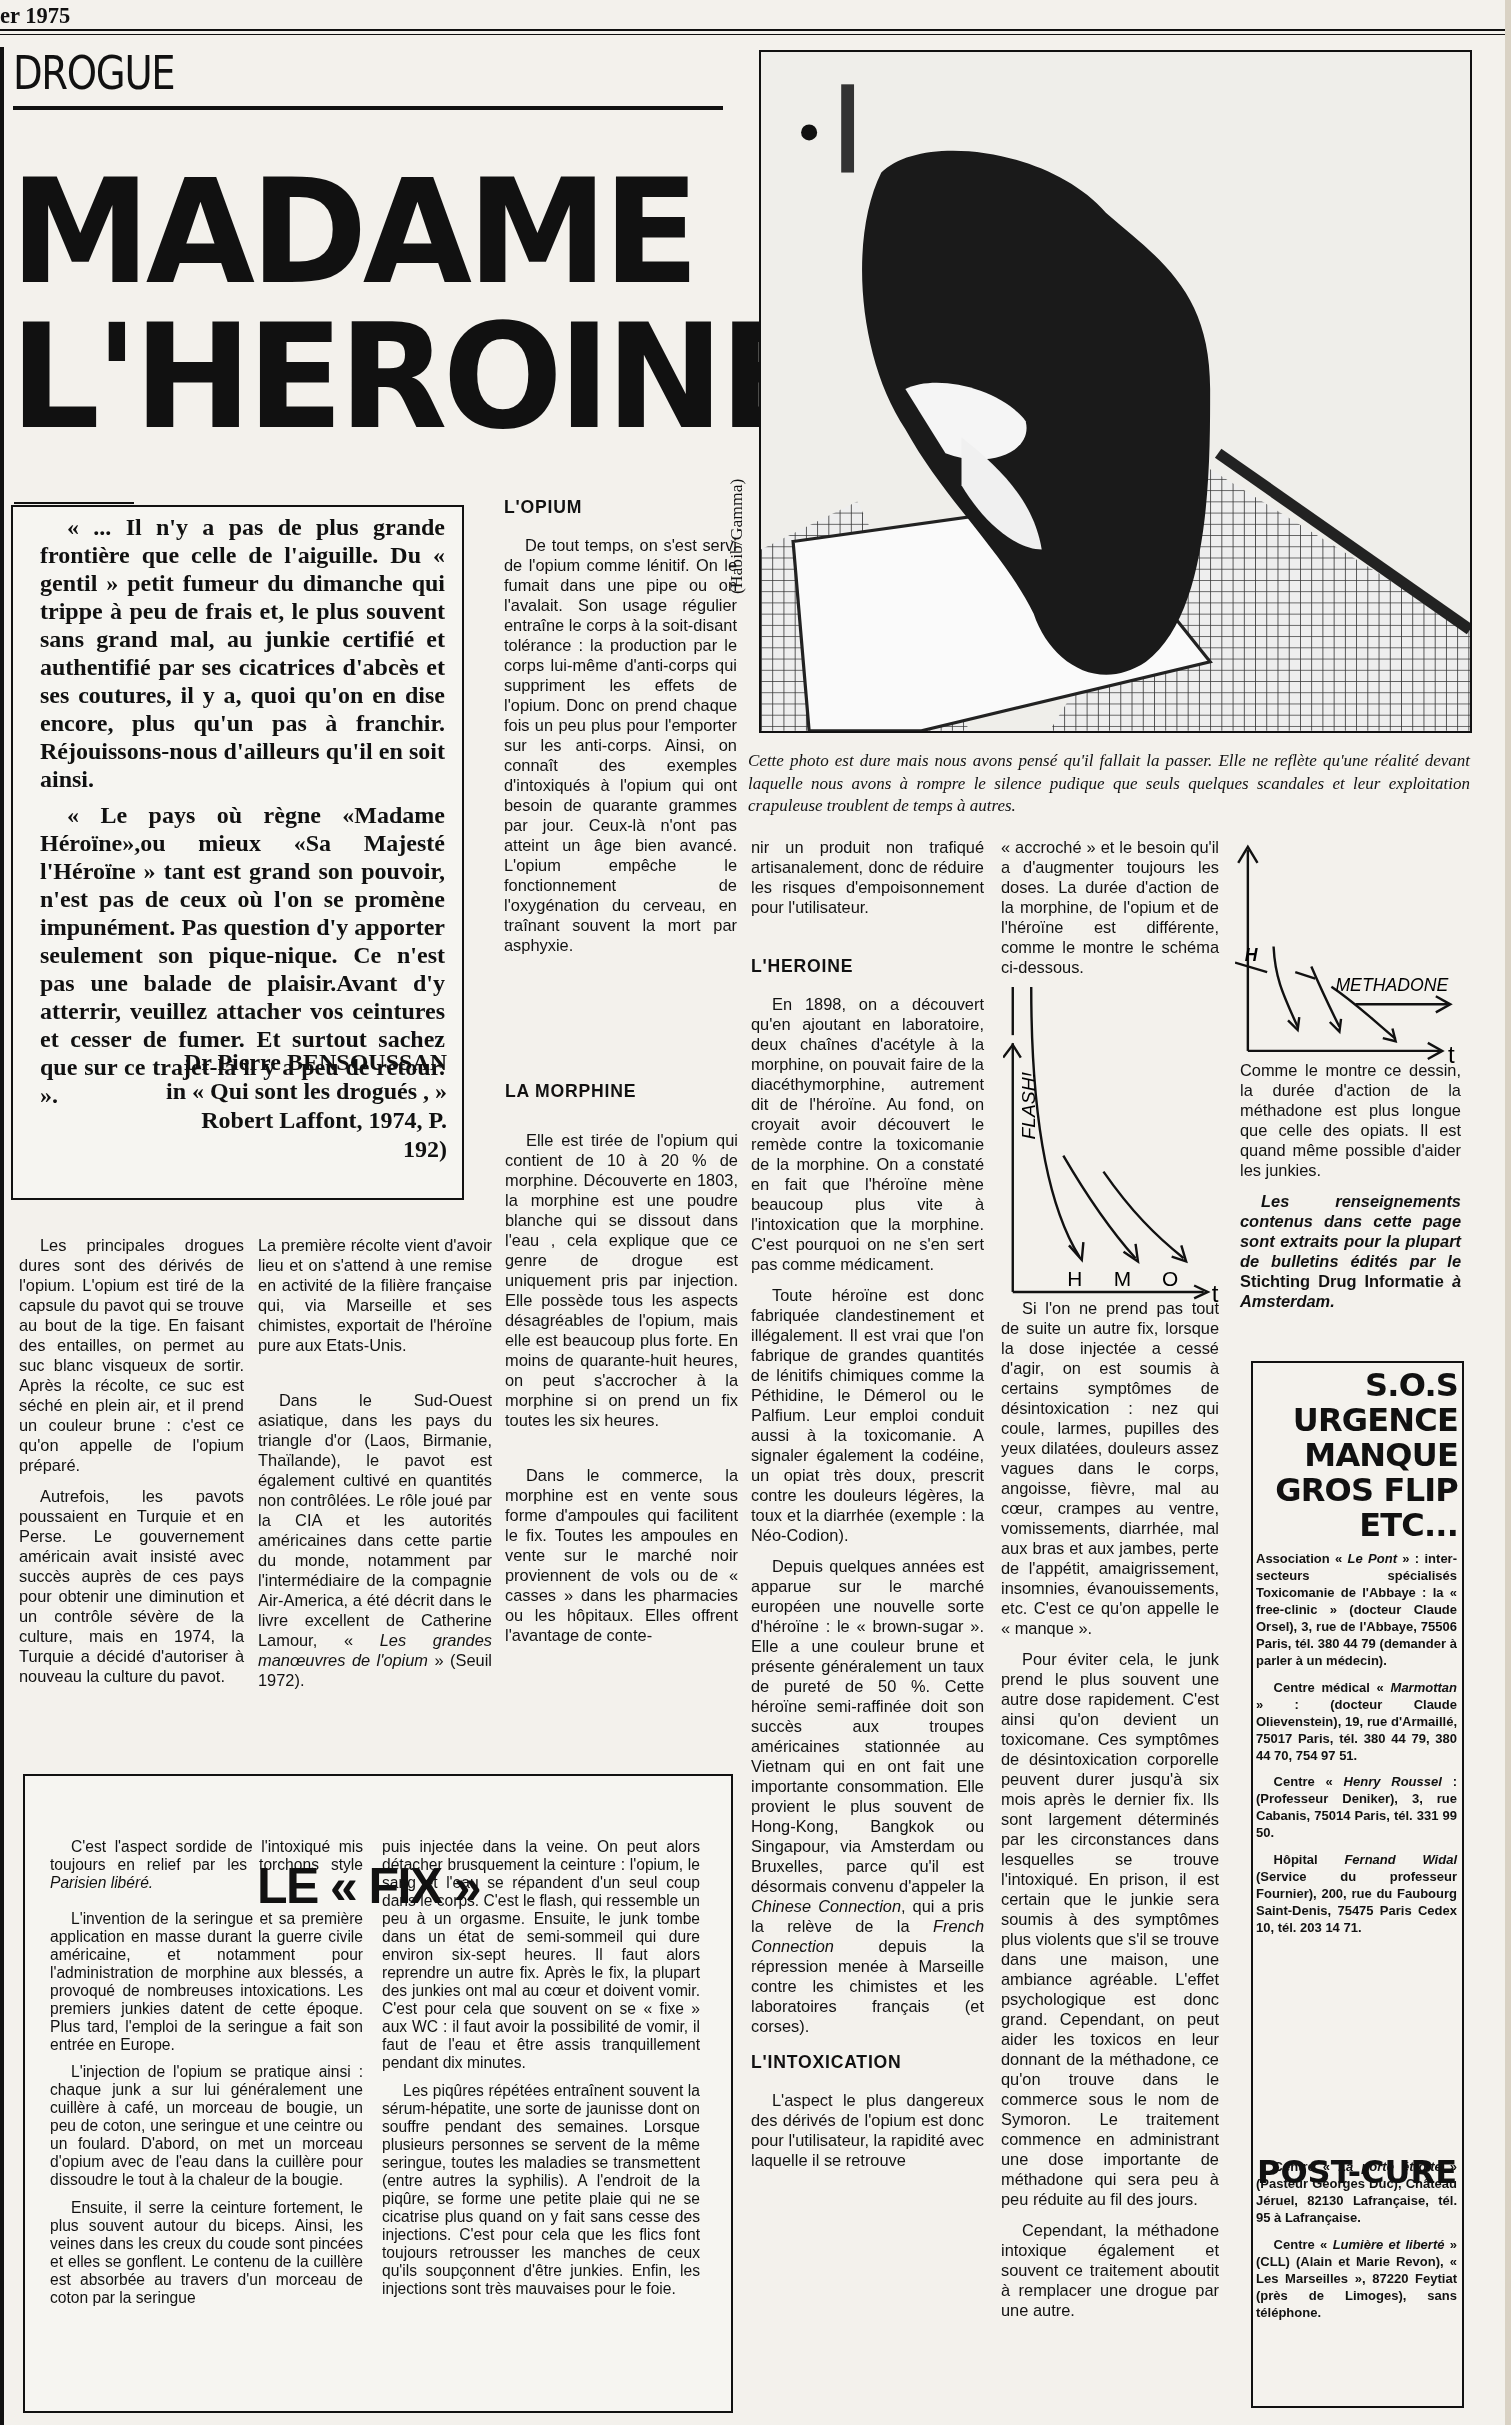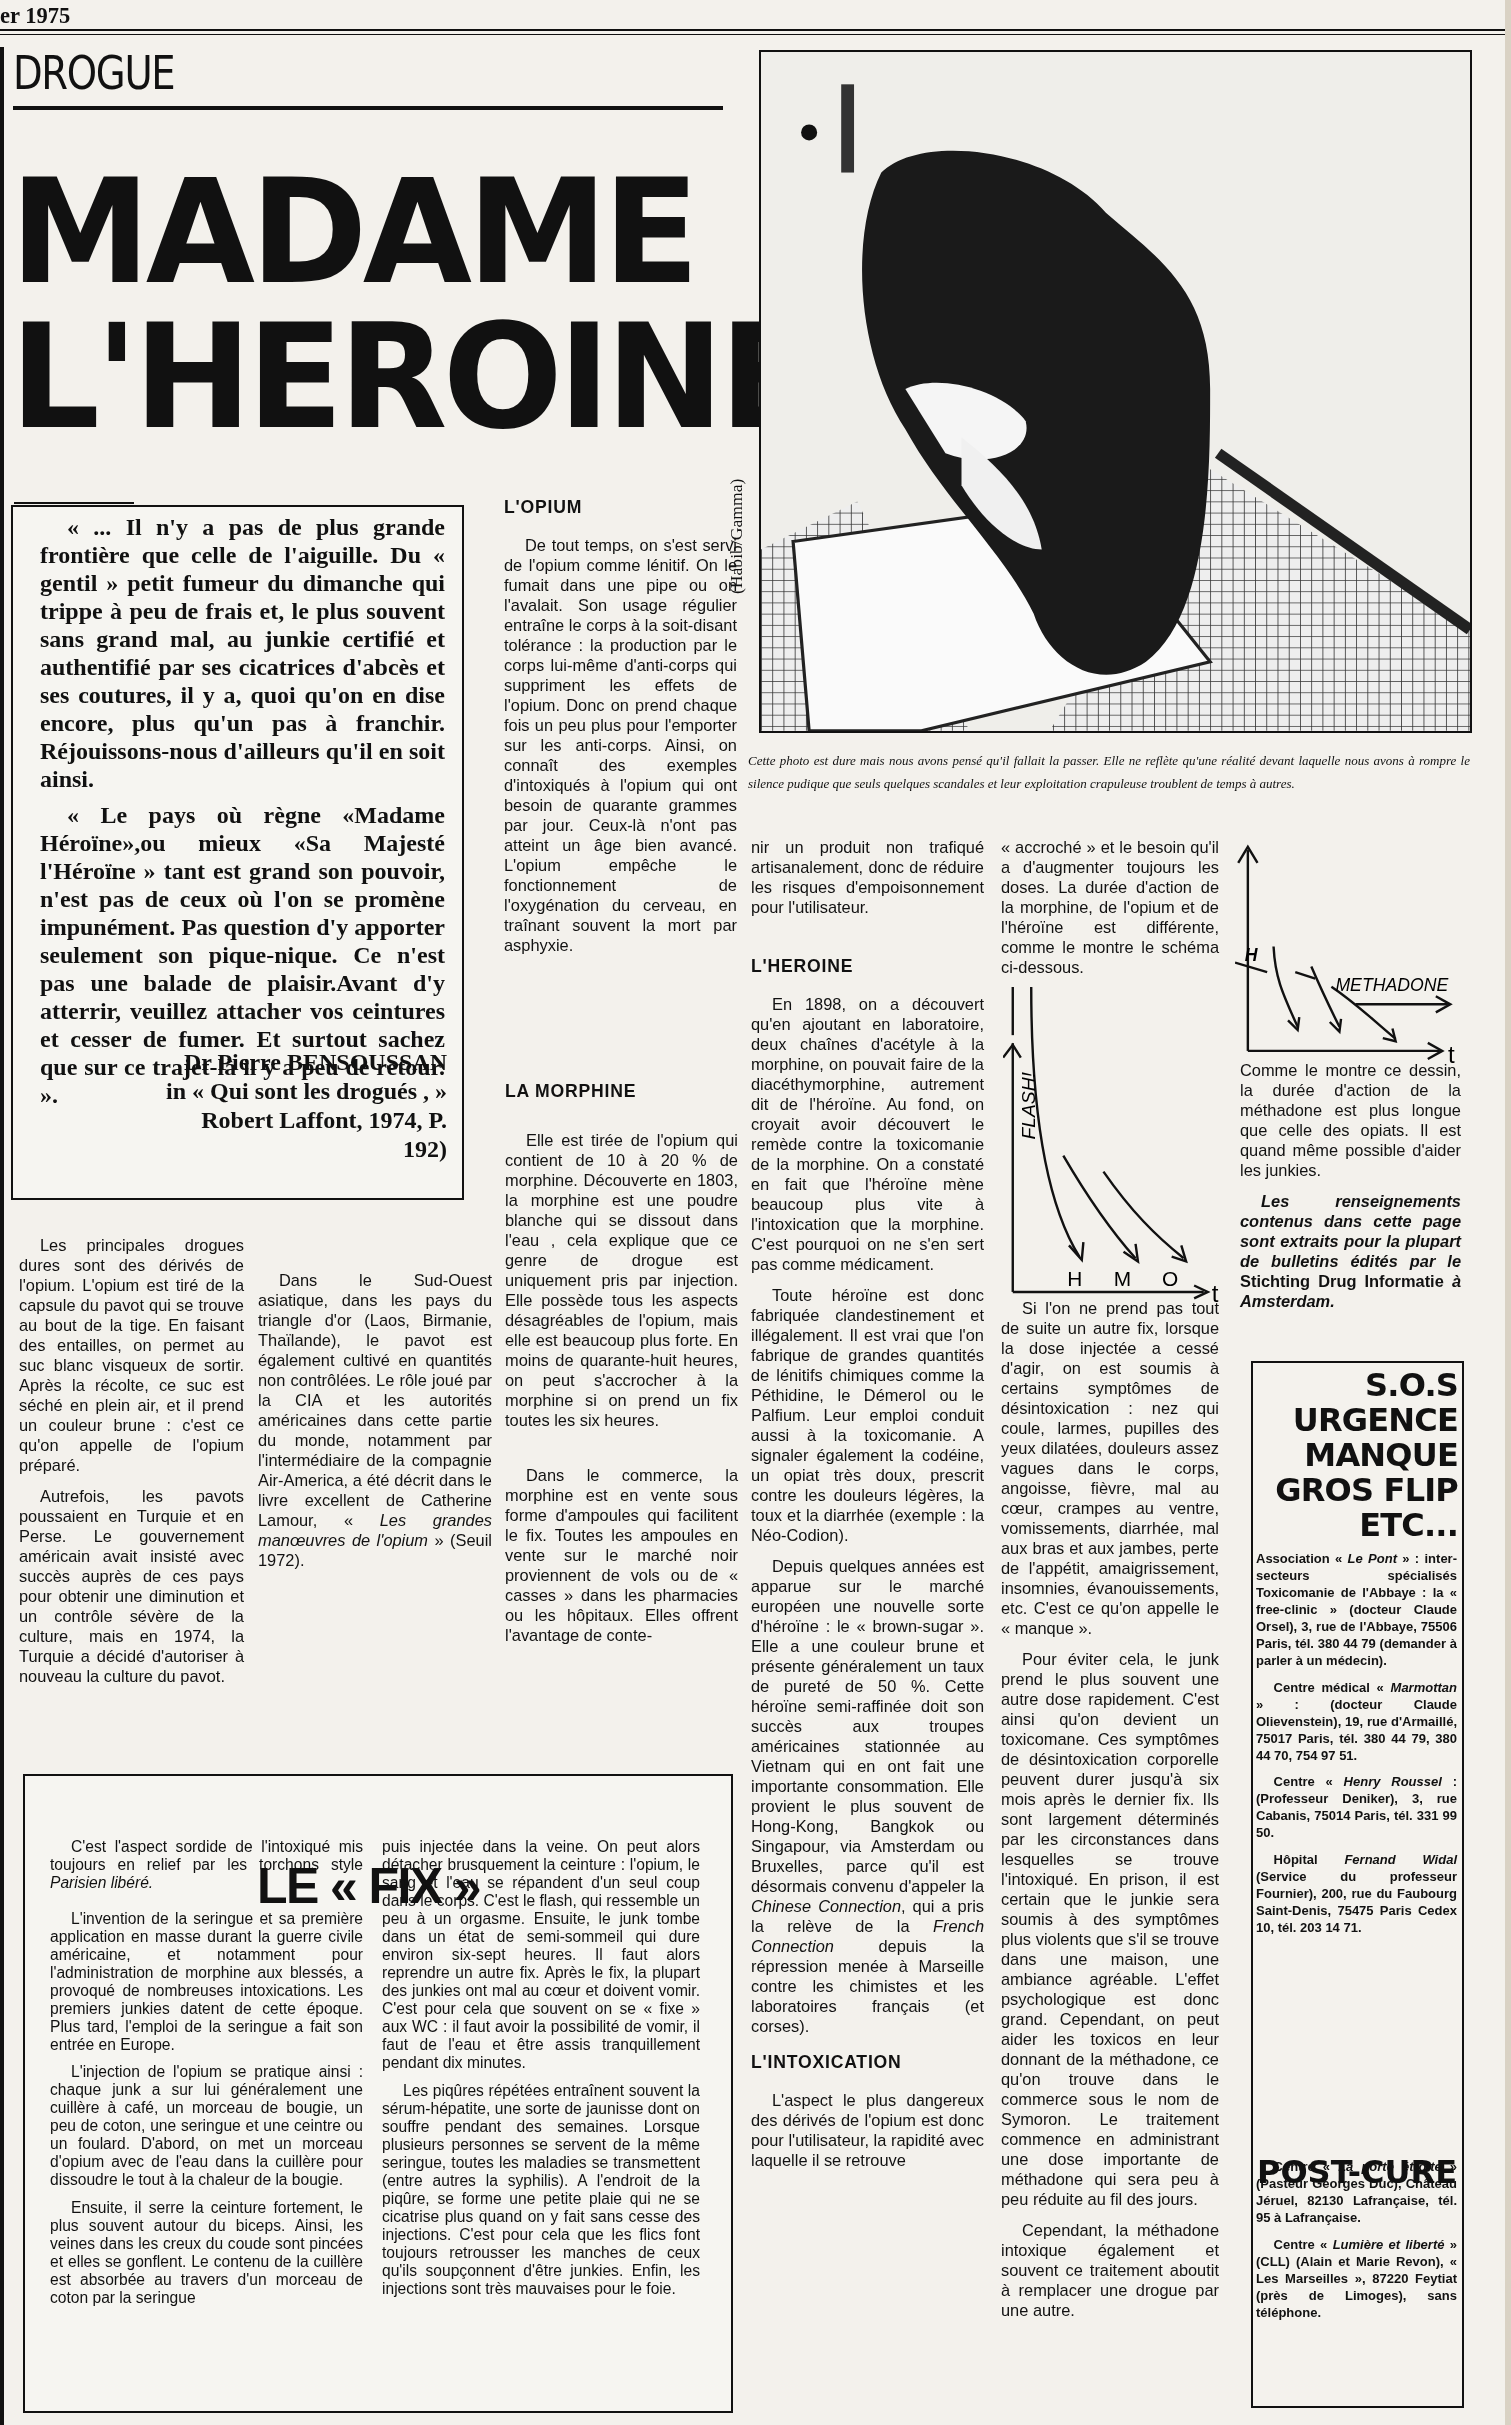--- a/index.html
+++ b/index.html
@@ -16,21 +16,21 @@
   .h2{top:305px;}
   .quote-box{left:11.2px;top:505px;width:449px;height:691px;border:2.4px solid #111;background:#f6f5f1;}
   .quote{left:40px;top:513px;width:405px;font-family:"Liberation Serif",serif;font-weight:bold;font-size:24px;line-height:28px;text-align:justify;}
   .quote p{margin:0 0 8px 0;text-indent:27px;}
   .quote-sig{left:160px;top:1048px;width:287px;text-align:right;font-family:"Liberation Serif",serif;font-weight:bold;font-size:24px;line-height:29px;}
   .col{font-size:16.4px;line-height:20px;text-align:justify;}
   .col p{margin:0 0 11.2px 0;text-indent:21px;}
   .col h3{margin:0 0 17.6px 0;font-size:17.6px;font-weight:bold;letter-spacing:0.8px;}
   .photo{left:759px;top:50px;width:709px;height:679px;border:2.4px solid #111;background:#e8e6e1;overflow:hidden;}
   .credit{left:726px;top:594px;transform:rotate(-90deg);transform-origin:left top;font-family:"Liberation Serif",serif;font-size:17.6px;}
-  .caption{left:748px;top:750px;width:722px;font-family:"Liberation Serif",serif;font-style:italic;font-size:13px;line-height:22.5px;text-align:justify;}
+  .caption{left:748px;top:750px;width:722px;font-family:"Liberation Serif",serif;font-style:italic;font-size:17px;line-height:22.5px;text-align:justify;}
   .fix-box{left:22.5px;top:1774px;width:706px;height:635px;border:2.4px solid #111;background:#f6f5f1;}
   .fix-title{left:257px;top:1857px;font-family:Liberation Sans, sans-serif;font-weight:bold;font-size:50px;letter-spacing:-1.6px;}
   .fixcol{font-size:15.6px;line-height:18px;text-align:justify;}
   .fixcol p{margin:0 0 9.6px 0;text-indent:21px;}
   .sos-box{left:1251px;top:1361px;width:209px;height:1043px;border:2.4px solid #111;background:#f4f2ed;}
   .sos-head{left:1256px;top:1368px;width:202px;text-align:right;font-family:"DejaVu Sans",sans-serif;font-weight:bold;font-size:32px;line-height:35px;letter-spacing:-0.8px;}
   .sos-text{left:1256px;width:201px;font-weight:bold;font-size:13px;line-height:17px;text-align:justify;}
   .sos-text p{margin:0 0 9.6px 0;text-indent:17.6px;}
   .postcure{left:1256px;top:2113px;width:202px;text-align:center;font-family:"DejaVu Sans",sans-serif;font-weight:bold;font-size:32px;margin-top:40px;}
   .italic{font-style:italic;}
@@ -83,20 +83,21 @@
 </div>
 <div class="abs credit">(Habib/Gamma)</div>
 <div class="abs caption">Cette photo est dure mais nous avons pensé qu'il fallait la passer. Elle ne reflète qu'une réalité devant laquelle nous avons à rompre le silence pudique que seuls quelques scandales et leur exploitation crapuleuse troublent de temps à autres.</div>
 
 <div class="abs col" style="left:19px;top:1235px;width:225px;">
   <p>Les principales drogues dures sont des dérivés de l'opium. L'opium est tiré de la capsule du pavot qui se trouve au bout de la tige. En faisant des entailles, on permet au suc blanc visqueux de sortir. Après la récolte, ce suc est séché en plein air, et il prend un couleur brune : c'est ce qu'on appelle de l'opium préparé.</p>
   <p>Autrefois, les pavots poussaient en Turquie et en Perse. Le gouvernement américain avait insisté avec succès auprès de ces pays pour obtenir une diminution et un contrôle sévère de la culture, mais en 1974, la Turquie a décidé d'autoriser à nouveau la culture du pavot.</p>
 </div>
 
 <div class="abs col" style="left:258px;top:1235px;width:234px;">
+  <p style="text-indent:0">La première récolte vient d'avoir lieu et on s'attend à une remise en activité de la filière française qui, via Marseille et ses chimistes, exportait de l'héroïne pure aux Etats-Unis.</p>
   <p style="margin-top:35px"><span>Dans le Sud-Ouest asiatique, dans les pays du triangle d'or (Laos, Birmanie, Thaïlande), le pavot est également cultivé en quantités non contrôlées. Le rôle joué par la CIA et les autorités américaines dans cette partie du monde, notamment par l'intermédiaire de la compagnie Air-America, a été décrit dans le livre excellent de Catherine Lamour, « </span><span class="italic">Les grandes manœuvres de l'opium</span><span> » (Seuil 1972).</span></p>
 </div>
 
 <div class="abs col" style="left:504px;top:497px;width:233px;">
   <h3>L'OPIUM</h3>
   <p>De tout temps, on s'est servi de l'opium comme lénitif. On le fumait dans une pipe ou on l'avalait. Son usage régulier entraîne le corps à la soit-disant tolérance : la production par le corps lui-même d'anti-corps qui suppriment les effets de l'opium. Donc on prend chaque fois un peu plus pour l'emporter sur les anti-corps. Ainsi, on connaît des exemples d'intoxiqués à l'opium qui ont besoin de quarante grammes par jour. Ceux-là n'ont pas atteint un âge bien avancé. L'opium empêche le fonctionnement de l'oxygénation du cerveau, en traînant souvent la mort par asphyxie.</p>
 </div>
 
 <div class="abs col" style="left:505px;top:1081px;width:233px;">
   <h3 style="margin-bottom:29px">LA MORPHINE</h3>

